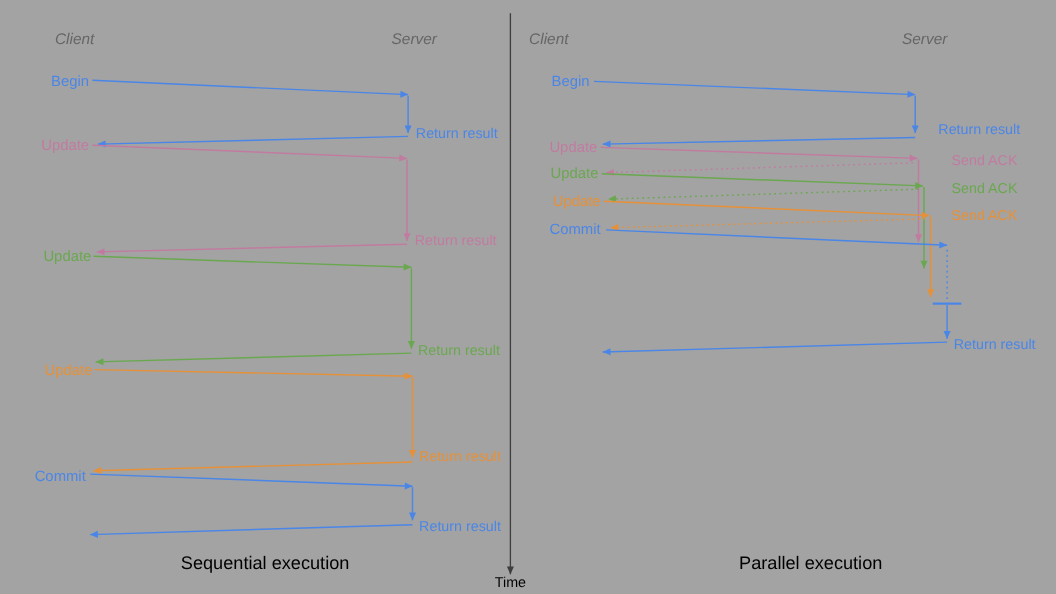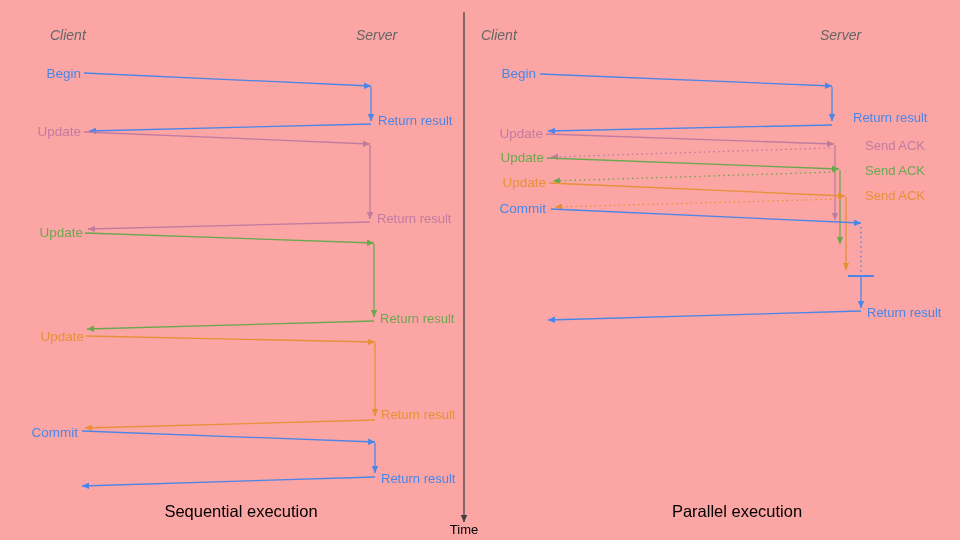--- a/index.html
+++ b/index.html
@@ -1,17 +1,17 @@
 <!DOCTYPE html>
 <html><head>
 <meta charset="utf-8">
 <style>
   html,body { margin:0; padding:0; background:#ffffff; }
   .stage {
-    position:relative; width:960px; height:540px; background:#fca5a5;
+    position:relative; width:960px; height:540px; background:#a3a3a3;
     font-family:"Liberation Sans","DejaVu Sans",sans-serif; overflow:hidden;
   }
   svg text { font-family:"Liberation Sans","DejaVu Sans",sans-serif; }
   .hdr   { font-size:14px; font-style:italic; }
   .msg   { font-size:13.5px; }
   .side  { font-size:13px; }
   .title { font-size:16.5px; }
   .time  { font-size:13px; }
   .ln    { fill:none; stroke-width:1.3px; }
   .bar   { fill:none; stroke-width:2px; }

